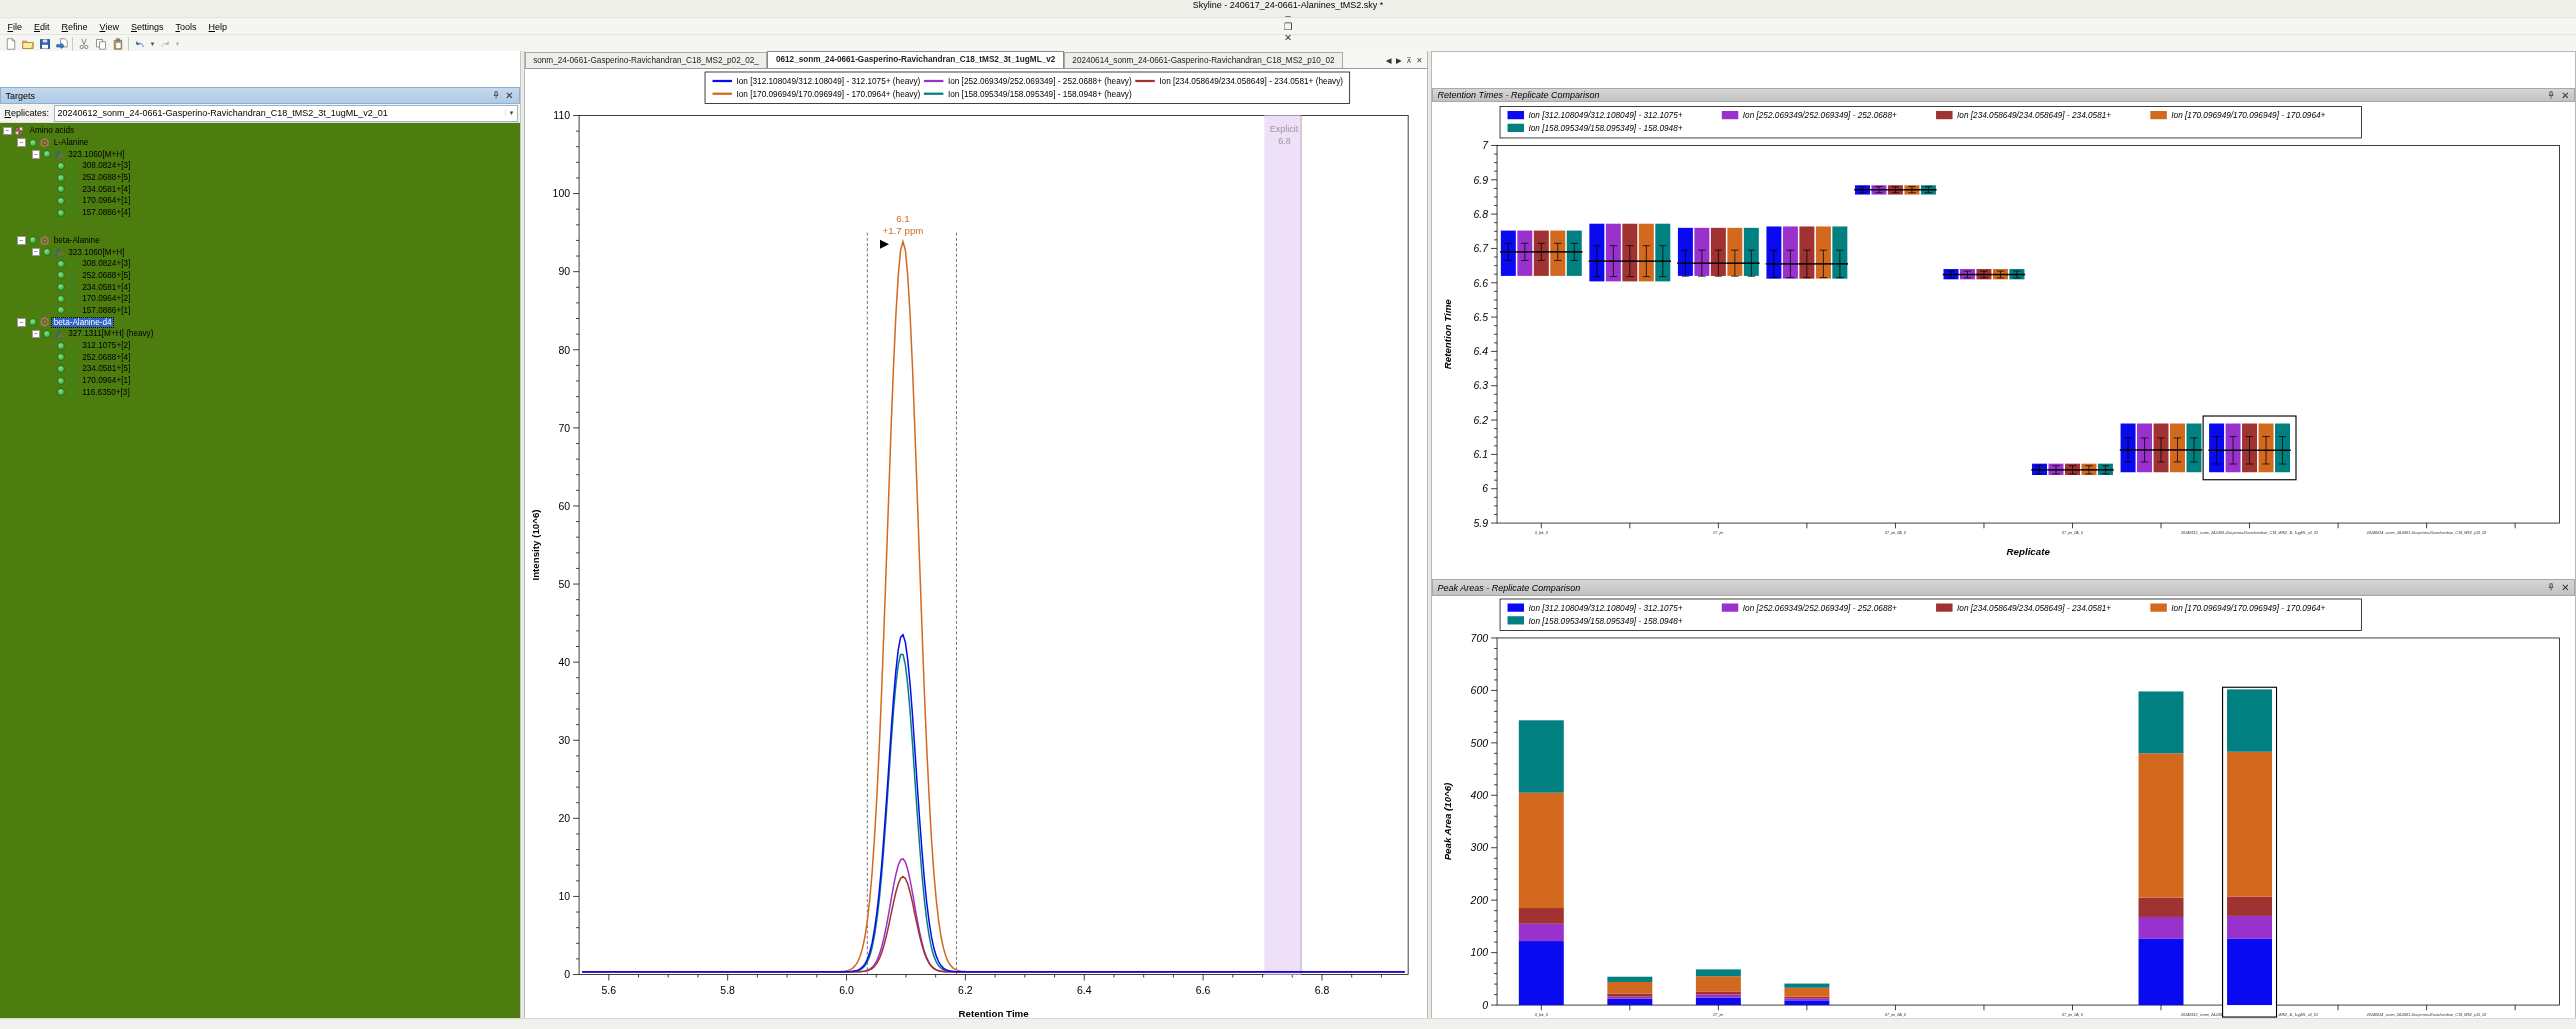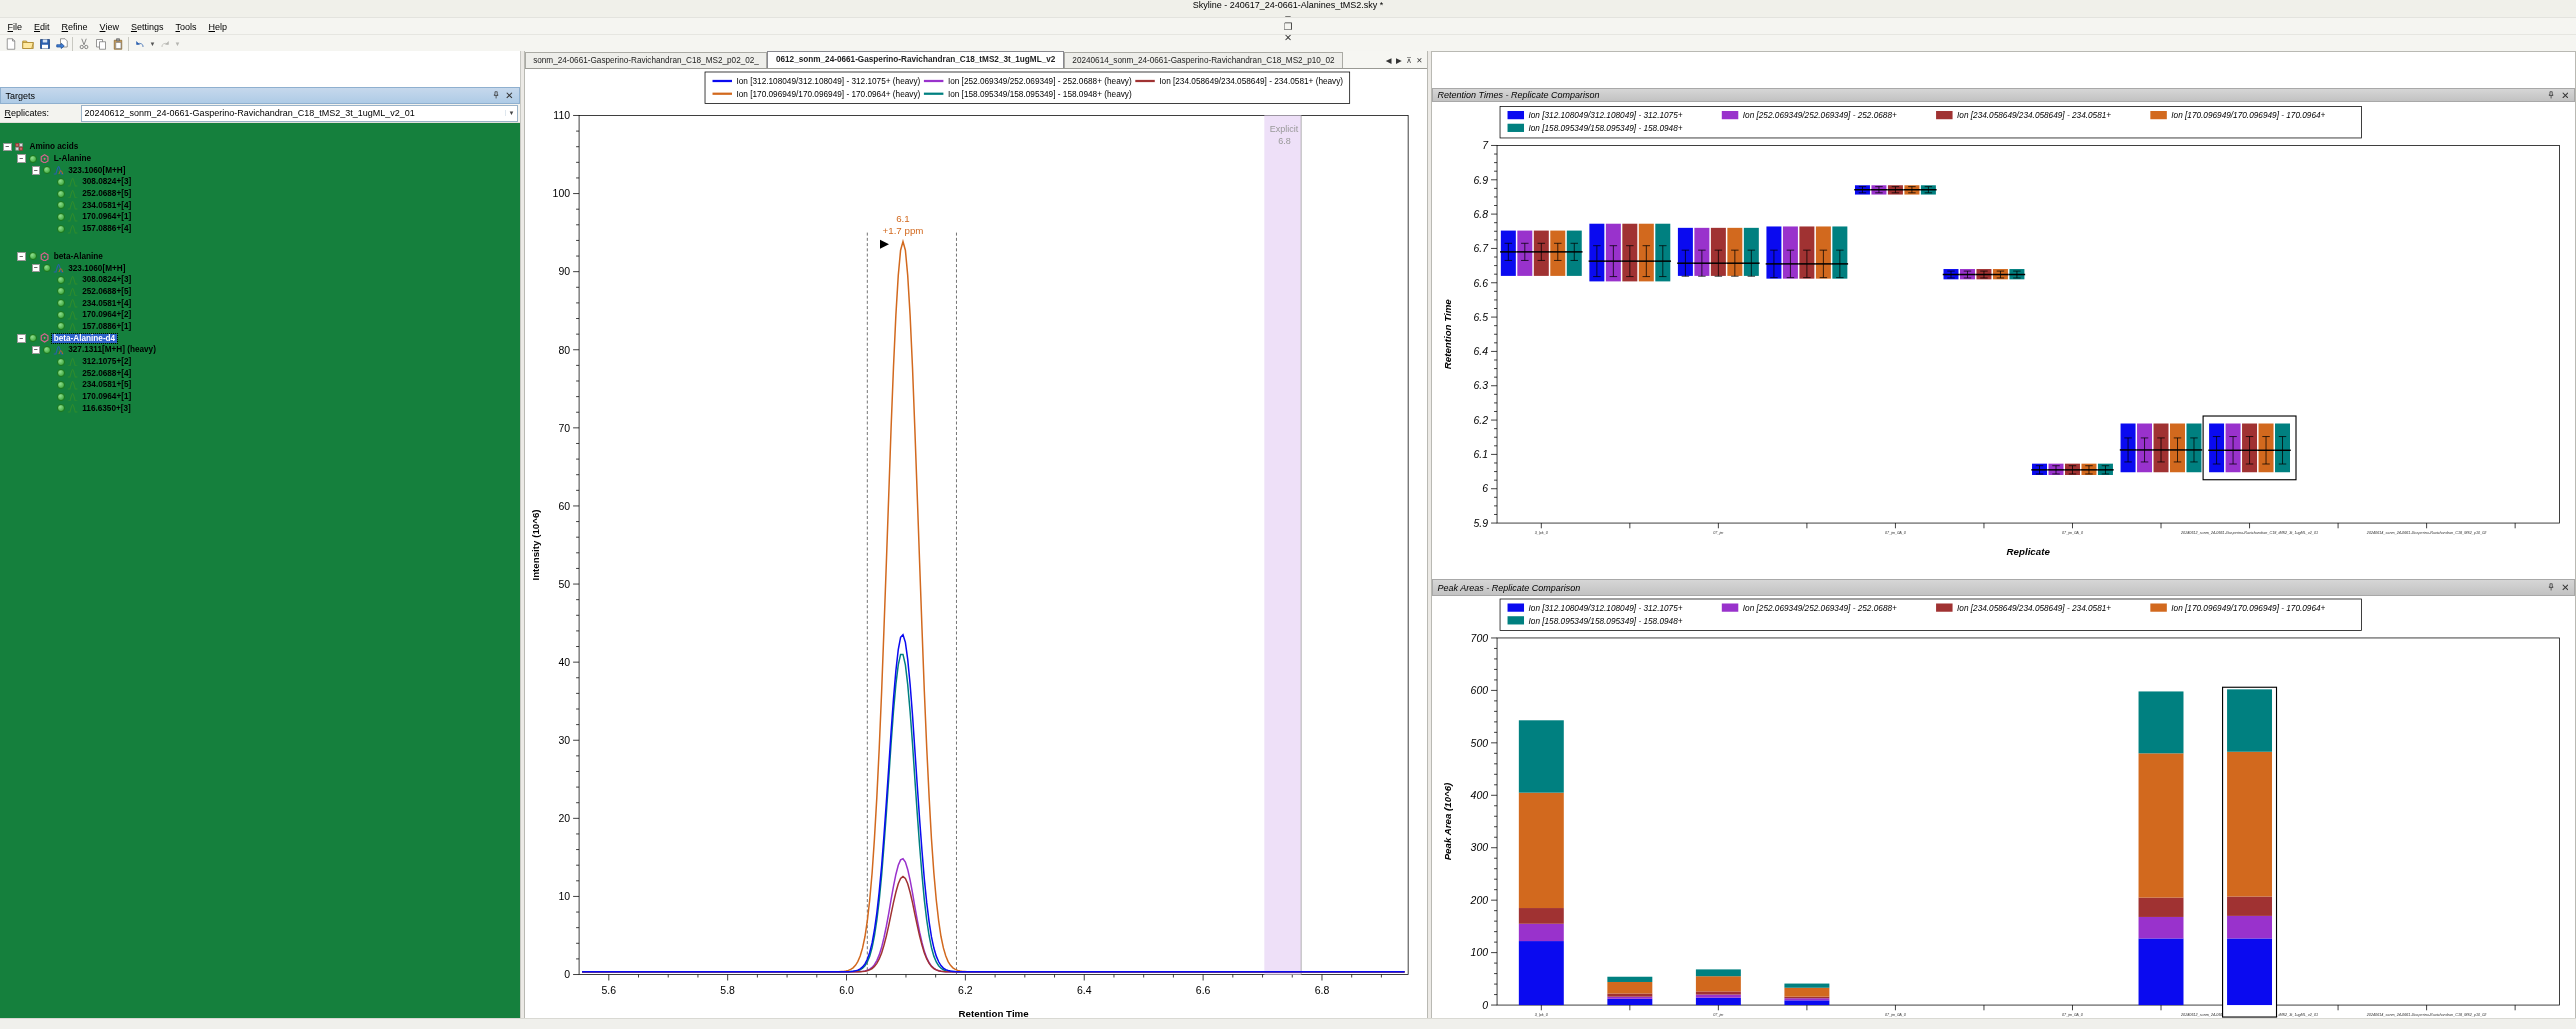--- a/index.html
+++ b/index.html
@@ -25,27 +25,27 @@
   .targets-panel{width:520px;border-right:0.7px solid #c8c8c3;display:flex;flex-direction:column;background:#fff;}
   .vsplit{width:3px;background:#eceae6;}
   .chrom-panel{width:903px;display:flex;flex-direction:column;background:#fff;border:0.7px solid #b9b9b3;border-top:none;}
   .right-col{flex:1;display:flex;flex-direction:column;font-style:italic;}
   
   .panel-head{height:15px;display:flex;align-items:center;padding:0 3px 0 4.5px;font-size:9px;margin-top:36px;}
   .t-head{background:linear-gradient(#c6d8ec,#aecbe6);border:0.7px solid #8fb0cf;}
   .g-head{background:linear-gradient(#d6d6d6,#c2c2c2);border:0.7px solid #a8a8a8;}
   .panel-head .spacer{flex:1;}
   .ph-btn{width:12px;height:12px;display:flex;align-items:center;justify-content:center;margin-left:1.5px;}
-  .repl-row{height:18px;display:flex;align-items:center;background:#f3f3ef;border-bottom:0.7px solid #e0e0da;gap:27px;}
+  .repl-row{height:18px;display:flex;align-items:center;background:#f3f3ef;border-bottom:0.7px solid #e0e0da;}
   .repl-row label{padding:0 4.5px;font-size:9px;}
   .repl-row label u{text-decoration:underline;}
   .combo{flex:1;height:15px;background:#fff;border:0.7px solid #9ab3c9;display:flex;align-items:center;margin-right:1.5px;}
   .combo .val{flex:1;padding:0 3px;font-size:9px;white-space:nowrap;overflow:hidden;}
   .combo .arr{width:11.2px;text-align:center;font-size:6px;color:#444;border-left:0.7px solid #dfe7ee;}
-  .tree{flex:1;overflow:hidden;padding-top:18px;background:#15803d;position:relative;font-weight:bold;}
+  .tree{flex:1;overflow:hidden;padding-top:2px;background:#4d7c0f;position:relative;}
   .trow{height:11.7px;display:flex;align-items:center;white-space:nowrap;}
   .expbox{width:6.7px;height:6.7px;border:0.7px solid #999;background:#fff;display:inline-flex;align-items:center;justify-content:center;
           font-size:6.7px;line-height:5.2px;color:#333;margin-right:3px;flex:none;}
   .expspace{width:11.2px;flex:none;}
   .gdot{width:6px;height:6px;border-radius:50%;background:radial-gradient(circle at 35% 30%,#8fe08f,#2e9b2e);border:0.7px solid #1d771d;margin-right:2.2px;flex:none;}
   .ticon{width:11.2px;height:9.7px;margin-right:2.2px;flex:none;}
   .tlabel{font-size:8.2px;padding:0 1.5px;}
   .tlabel.sel{background:#2e63c9;color:#fff;outline:0.7px dotted #000;}
   
   .tabstrip{height:16.5px;background:#f6f6f2;display:flex;align-items:flex-end;border-bottom:0.7px solid #9a9a94;}

